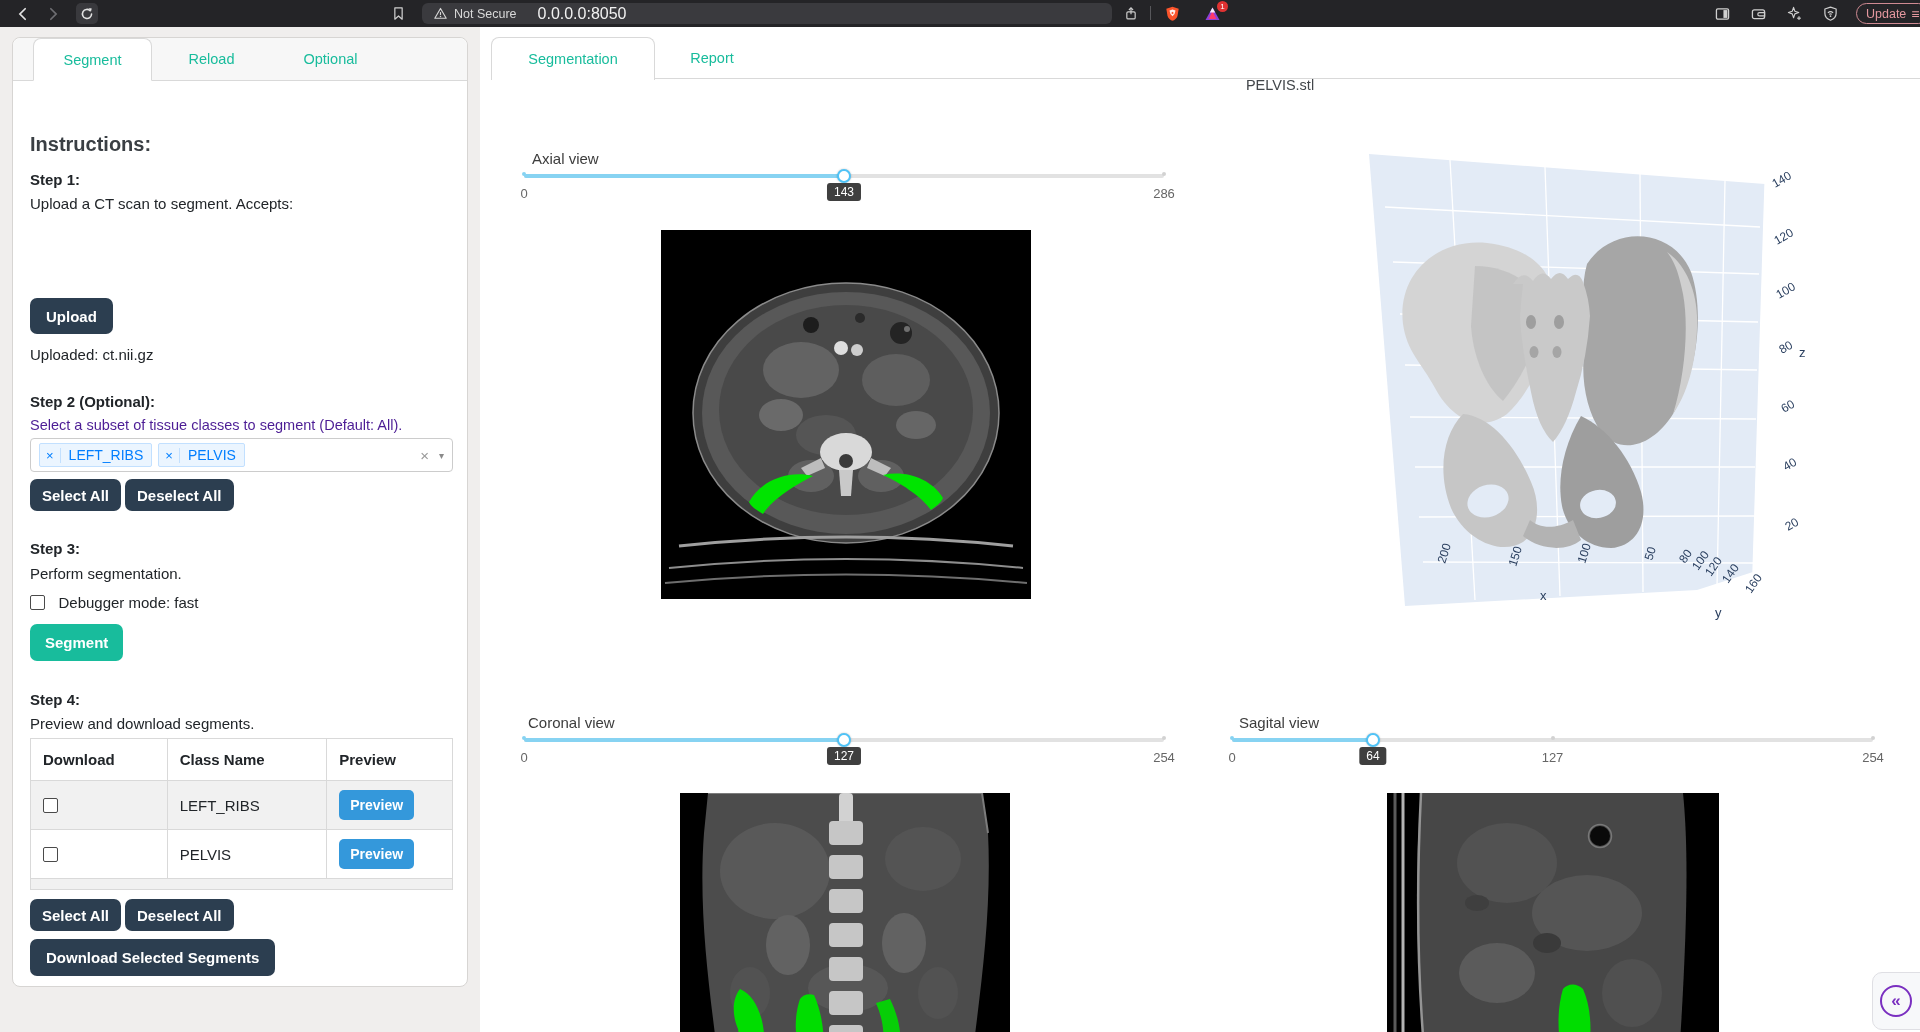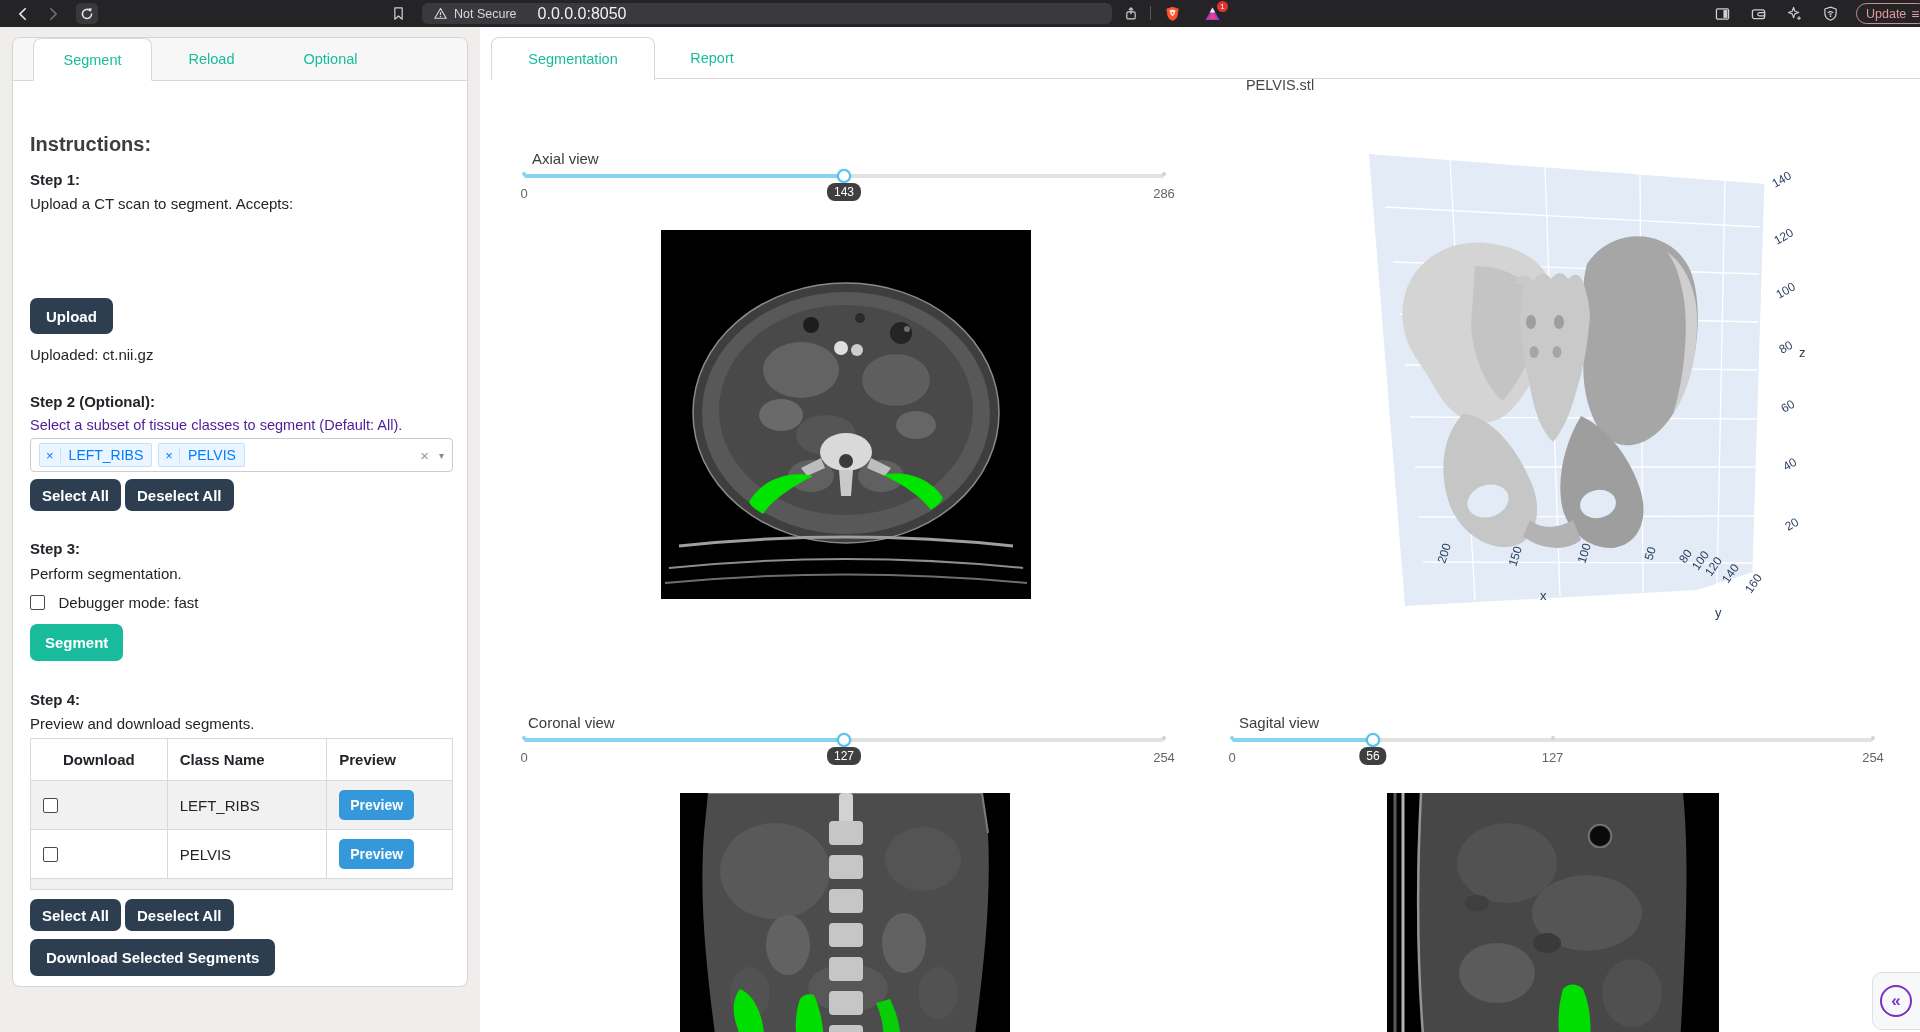--- a/index.html
+++ b/index.html
@@ -47,42 +47,42 @@
   #dd-controls .caret { font-size:10px; color:#8a8a8a; cursor:pointer; }
 
   .checkbox { display:inline-block; width:15px; height:15px; border:1px solid #4a4a4a; border-radius:2px; background:#fff; vertical-align:-2px; }
 
   
   #seg-table { position:absolute; left:17px; top:700px; width:423px; border:1px solid #d9d9d9; border-collapse:collapse; }
   #seg-table th, #seg-table td { border:1px solid #d9d9d9; font-size:15px; color:#212529; text-align:left; padding:0 12px; }
   #seg-table th { height:42px; font-weight:700; background:#fff; }
   #seg-table td { height:49px; }
   #seg-table tr.striped td { background:#f1f1f1; }
-  #seg-table .c1 { width:137px;text-align:center; } #seg-table .c2 { width:160px; } #seg-table .c3 { width:126px; }
+  #seg-table .c1 { width:137px; } #seg-table .c2 { width:160px; } #seg-table .c3 { width:126px; }
   #seg-table tr.footer td { height:11px; background:#f1f1f1; padding:0; }
 
   
   #main-tabs { position:absolute; left:491px; top:10px; right:0; height:42px; background:#fff; }
   #main-tabs .tab { position:absolute; top:0; height:42px; padding:0; line-height:42px; }
   #tab-segmentation { left:0; width:164px; }
   #tab-report { left:164px; width:114px; }
   #main-tabs .rule { position:absolute; left:0; right:0; bottom:0; height:1px; background:#d9d9d9; }
   #main-tabs .tab.active { border:1px solid #d9d9d9; border-bottom:none; border-radius:8px 8px 0 0; background:#fff; z-index:2; height:43px; }
   #model-title { position:absolute; left:1180px; top:50px; width:200px; text-align:center; font-size:14.5px; color:#42464a; }
 
   
   .view-label { position:absolute; font-size:15px; color:#3d3d3d;margin-left:32px; }
   .slider { position:absolute; height:14px; cursor:pointer; }
   .slider .rail { position:absolute; left:0; right:0; top:5px; height:4px; background:#e2e2e2; border-radius:3px; }
   .slider .track { position:absolute; left:0; top:5px; height:4px; background:#87d3f2; border-radius:3px; }
   .slider .sdot { position:absolute; top:3px; width:4px; height:4px; border-radius:50%; background:#fff; border:2px solid #87d3f2; transform:translateX(-50%); }
   .slider .sdot.gray { border-color:#d2d2d2; }
   .slider .handle { position:absolute; top:0; width:14px; height:14px; border-radius:50%; background:#fff; border:2px solid #4fc3f7; transform:translateX(-50%); box-shadow:0 0 2px rgba(0,0,0,.25); cursor:grab; }
   .slider .mark { position:absolute; top:17px; transform:translateX(-50%); font-size:13px; color:#666; }
-  .slider .mark.badge { top:14px; background:#3f3f3f; color:#fff; border-radius:8px; padding:2px 7px; font-size:12px; }
+  .slider .mark.badge { top:14px; background:#3f3f3f; color:#fff; border-radius:3px; padding:2px 7px; font-size:12px; }
 
   .ct { position:absolute; background:#000; }
 
   
   #debug-toggle { position:absolute; left:1872px; top:945px; width:60px; height:58px; background:#f7f8fa; border:1px solid #dfdfe4; border-radius:10px 0 0 10px; display:flex; align-items:center; padding-left:7px; }
   #debug-toggle .circ { width:32px; height:32px; border:2.5px solid #7a2fc0; border-radius:50%; color:#7a2fc0; font-size:17px; font-weight:700; display:flex; align-items:center; justify-content:center; cursor:pointer; }
 </style>
 </head>
 <body>
 
@@ -406,21 +406,21 @@
 
   <div class="view-label" style="left:1207px;top:687px">Sagital view</div>
   <div class="slider" style="left:1232px;top:706px;width:641px">
     <div class="rail"></div>
     <div class="track" style="width:22%"></div>
     <span class="sdot" style="left:0"></span>
     <span class="sdot gray" style="left:50%"></span>
     <span class="sdot gray" style="left:100%"></span>
     <span class="handle" style="left:22%"></span>
     <span class="mark" style="left:0">0</span>
-    <span class="mark badge" style="left:22%">56</span>
+    <span class="mark badge" style="left:22%">64</span>
     <span class="mark" style="left:50%">127</span>
     <span class="mark" style="left:100%">254</span>
   </div>
 
   <div class="ct" style="left:1387px;top:766px;width:332px;height:239px">
     <svg width="332" height="266" viewBox="0 0 332 266">
       <rect width="332" height="266" fill="#000"></rect>
       <line x1="8" y1="0" x2="8" y2="266" stroke="#5a5a5a" stroke-width="3"></line>
       <line x1="16" y1="0" x2="16" y2="266" stroke="#b3b3b3" stroke-width="3"></line>
       <path d="M34,0 L296,0 C302,60 300,140 292,266 L38,266 C28,160 28,70 34,0 Z" fill="#474747"></path>

